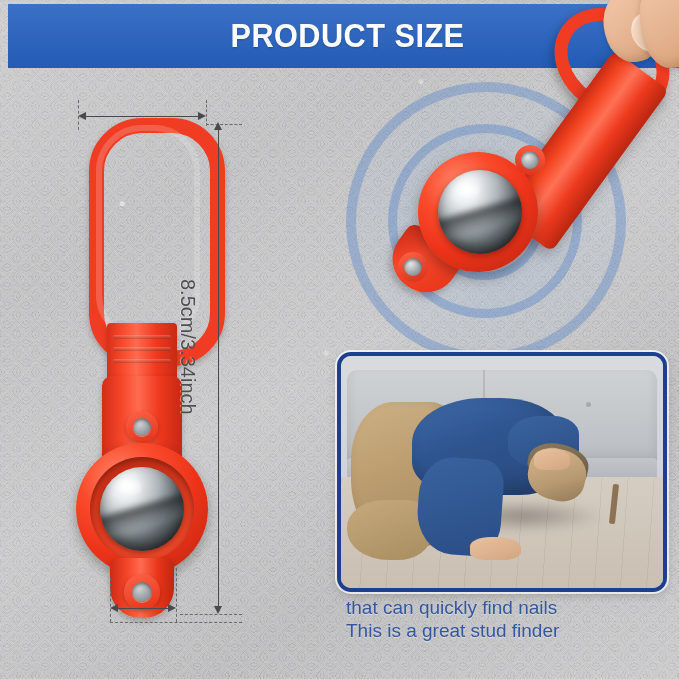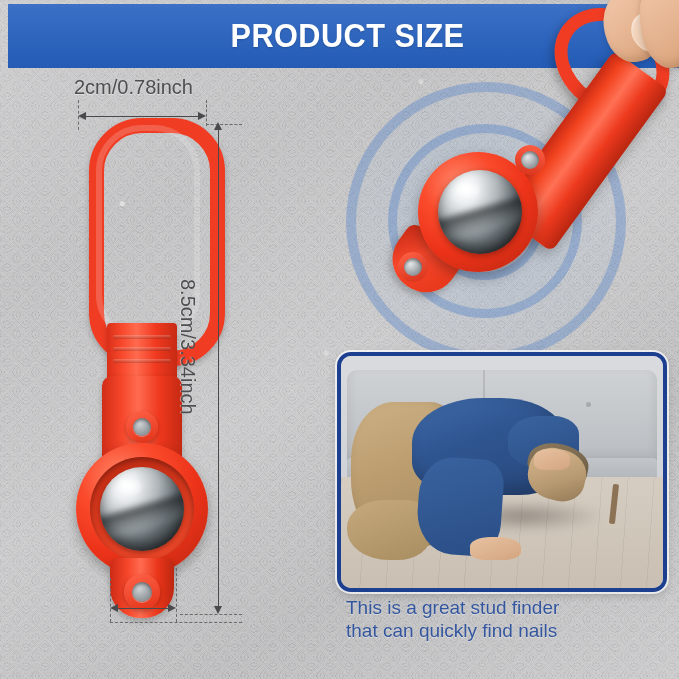--- a/index.html
+++ b/index.html
@@ -312,21 +312,20 @@
     <div class="ball">
       <div class="ball-band"></div>
       <div class="ball-spec"></div>
     </div>
 
     <div class="tab"></div>
     <div class="hole-ring" style="left:48px;top:456px;width:36px;height:36px"></div>
     <div class="hole" style="left:56px;top:464px;width:20px;height:20px"></div>
   </div>
 
-  <div class="dim" id="dim-width">2cm/0.78inch</div>
   <div class="dim" id="dim-height">8.5cm/3.34inch</div>
 
   <div class="dash-v" style="left:78px;top:100px;height:30px"></div>
   <div class="dash-v" style="left:206px;top:100px;height:26px"></div>
   <div class="dash-h" style="left:206px;top:124px;width:36px"></div>
   <div class="arrow-line arrow-h" style="left:86px;top:116px;width:112px"></div>
   <div class="ahead ahead-l" style="left:78px;top:112px"></div>
   <div class="ahead ahead-r" style="left:198px;top:112px"></div>
 
   <div class="arrow-line arrow-v" style="left:218px;top:130px;height:478px"></div>
@@ -388,17 +387,17 @@
     <div class="torso"></div>
     <div class="arm"></div>
     <div class="arm2"></div>
     <div class="hair"></div>
     <div class="head"></div>
     <div class="hand-ph"></div>
     <div class="hand-ph2"></div>
   </div>
 
   <div id="caption">
+    <div>that can quickly find nails</div>
     <div>This is a great stud finder</div>
-    <div>that can quickly find nails</div>
   </div>
 
 </div>
 
 </body></html>

